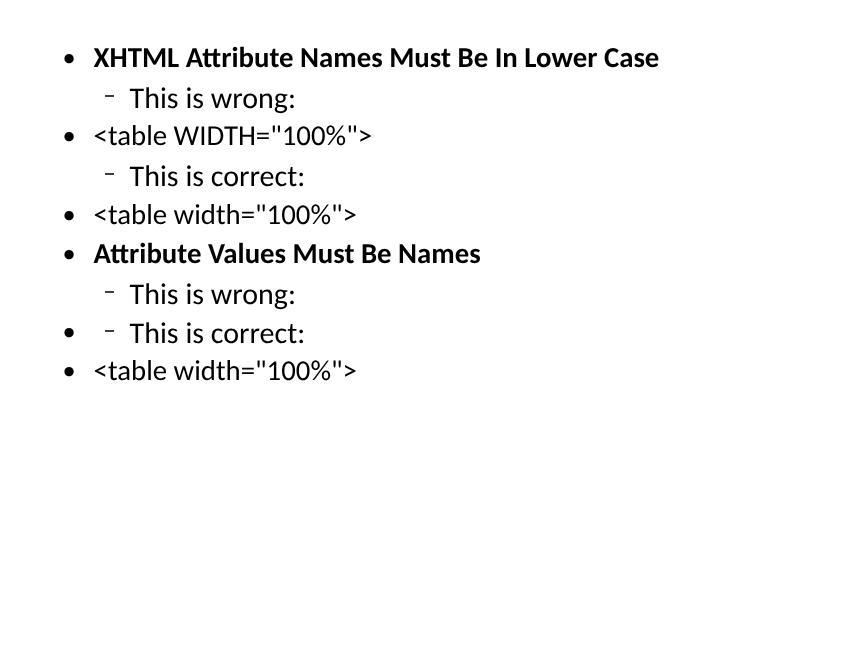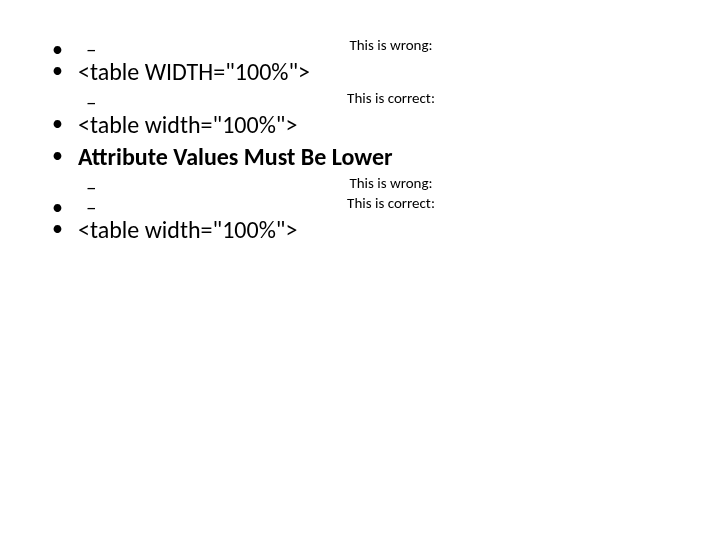--- a/index.html
+++ b/index.html
@@ -38,41 +38,41 @@
   }
   ul.lvl2 {
     list-style: none;
     margin: 2px 0 2px 0;
     padding: 0;
   }
   ul.lvl2 > li {
     position: relative;
     padding-left: 30px;
     margin: 0;
-    font-size: 15px;
-    text-align: center;
+    font-size: 25px;
   }
   ul.lvl2 > li::before {
     content: "–";
     position: absolute;
     left: 8px;
     top: 0;
     font-size: 21px;
     line-height: 1.25;
     color: #000;
   }
   .bold { font-weight: 700; }
 </style>
 </head>
 <body>
 
 <div class="slide">
   <ul class="lvl1">
 
     <li>
+      <span class="bold">XHTML Attribute Names Must Be In Lower Case</span>
       <ul class="lvl2">
         <li>
           <span>This is wrong:</span>
         </li>
       </ul>
     </li>
 
     <li>
       <span>&lt;table WIDTH="100%"&gt;</span>
       <ul class="lvl2">
@@ -80,21 +80,21 @@
           <span>This is correct:</span>
         </li>
       </ul>
     </li>
 
     <li>
       <span>&lt;table width="100%"&gt;</span>
     </li>
 
     <li>
-      <span class="bold">Attribute Values Must Be Lower</span>
+      <span class="bold">Attribute Values Must Be Names</span>
       <ul class="lvl2">
         <li>
           <span>This is wrong:</span>
         </li>
       </ul>
     </li>
 
     <li>
       <ul class="lvl2">
         <li>

